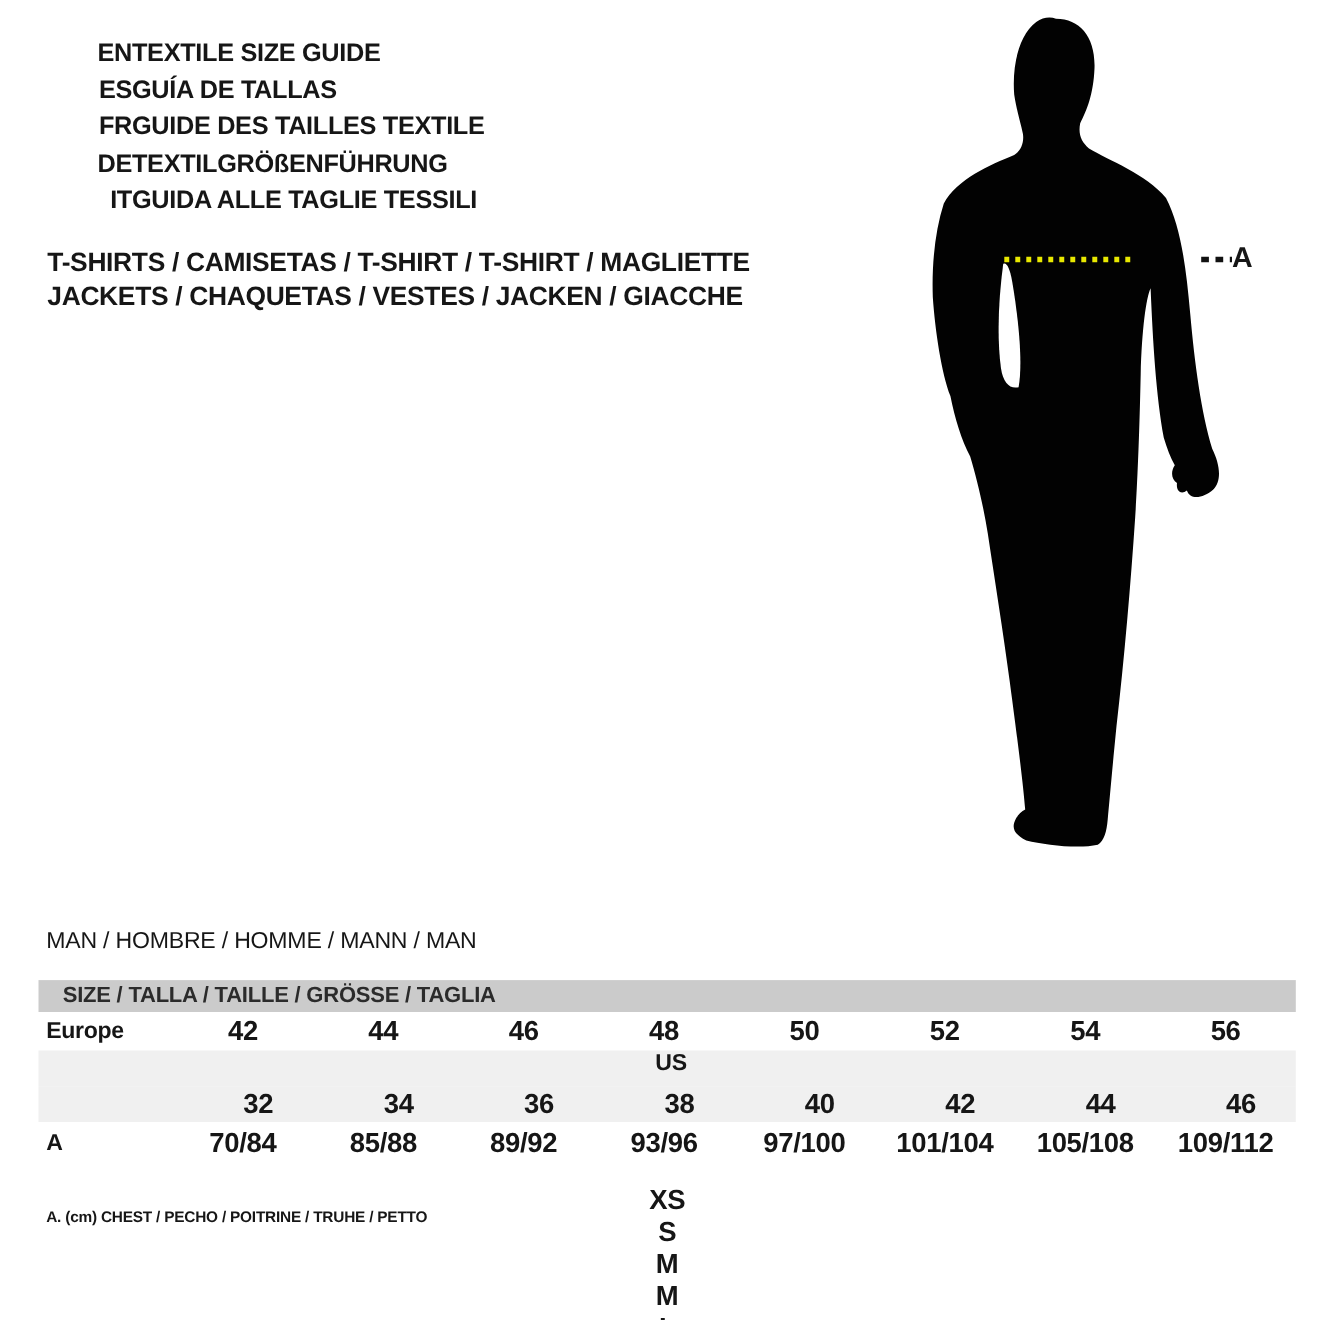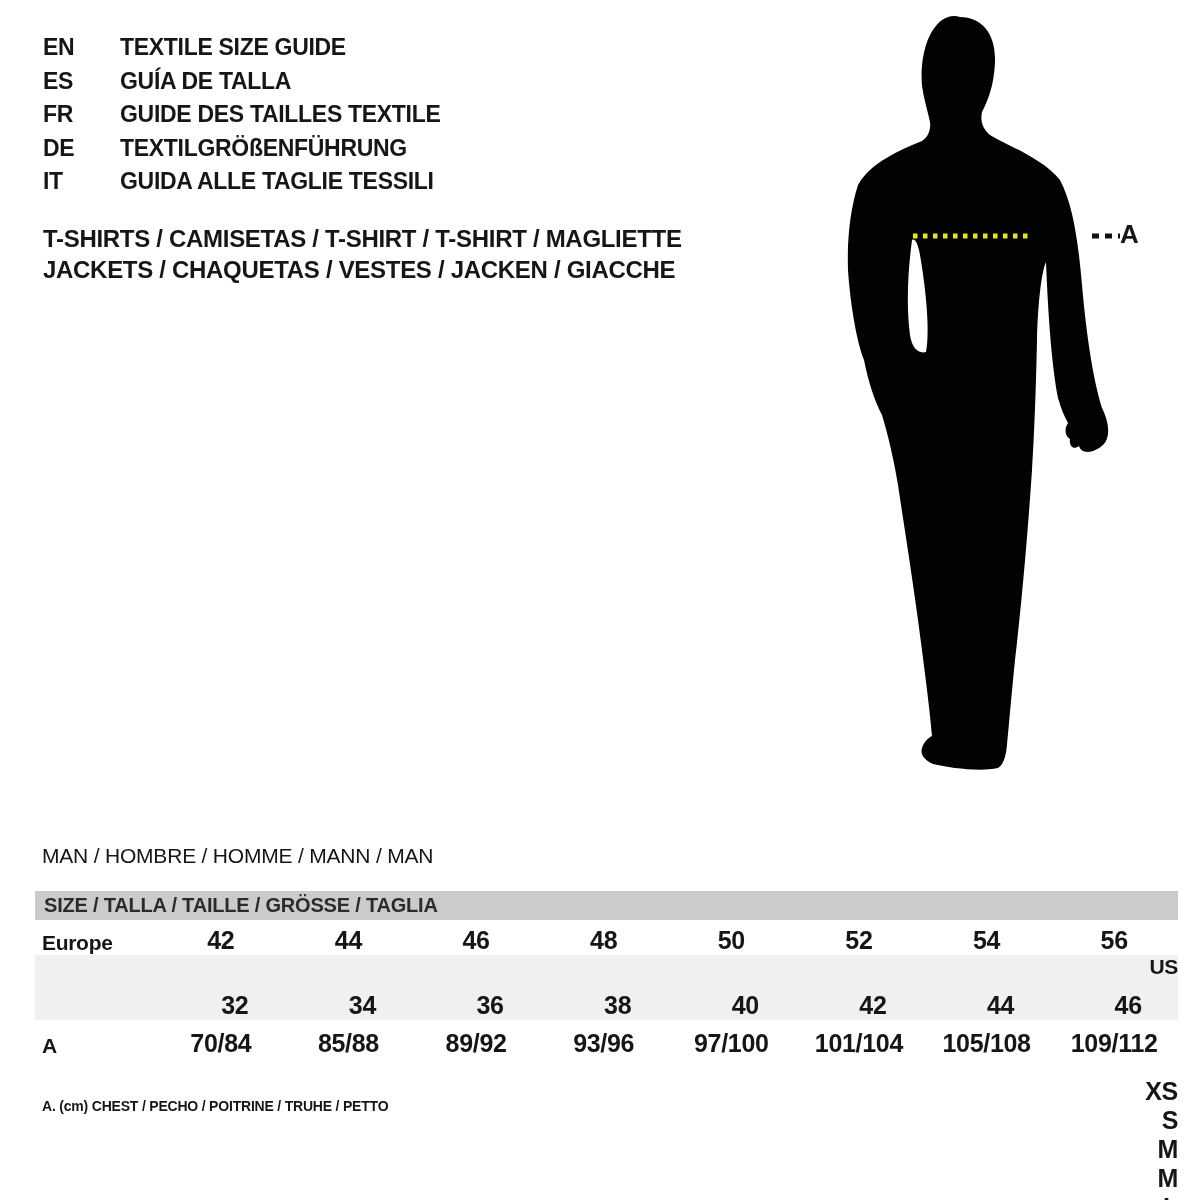--- a/index.html
+++ b/index.html
@@ -7,43 +7,43 @@
     width:1200px;height:1200px;position:relative;
     background:#ffffff;overflow:hidden;
     font-family:"Liberation Sans","DejaVu Sans",sans-serif;
     color:#161616;
     -webkit-font-smoothing:antialiased;
   }
   .abs{position:absolute;}
 
   
   .lang-block{left:43px;top:31px;}
-  .lang-row{display:flex;line-height:33.5px;font-size:23px;font-weight:bold;letter-spacing:-0.3px;}
+  .lang-row{display:flex;line-height:33.5px;font-size:23px;font-weight:bold;letter-spacing:-0.3px;text-align:right;}
   .lang-code{width:77px;flex:0 0 77px;}
   .lang-title{white-space:nowrap;}
 
   
   .cat-block{left:43px;top:223px;}
   .cat-line{font-size:24px;font-weight:bold;line-height:31px;letter-spacing:-0.3px;white-space:nowrap;}
 
   
   .figure-svg{left:830px;top:0px;width:330px;height:780px;}
   .measure-label{left:1120px;top:219px;font-size:26px;font-weight:bold;}
 
   
   .section-heading{left:42px;top:844px;font-size:21px;font-weight:normal;letter-spacing:-0.2px;}
 
   
   .size-table{left:35px;top:891px;width:1143px;}
   .table-header{
     height:29px;background:#cbcbcb;display:flex;align-items:center;
-    padding-left:9px;box-sizing:border-box;
+    padding-left:22px;box-sizing:border-box;
     font-size:20px;font-weight:bold;color:#2b2b2b;letter-spacing:-0.2px;
   }
-  .t-row{display:flex;align-items:flex-end;}
+  .t-row{display:flex;align-items:center;}
   .t-row.r-europe{height:35px;background:#ffffff;}
   .t-row.r-us{height:33px;background:#f0f0f0;flex-direction:column;}
   .t-row.r-uk{height:32px;background:#f0f0f0;gap:28px;}
   .t-row.r-a{height:38px;background:#ffffff;}
   .t-label{
     flex:0 0 122px;padding-left:7px;box-sizing:border-box;
     font-size:21px;font-weight:bold;letter-spacing:-0.3px;
   }
   .t-cell{
     flex:1 1 0;text-align:center;
@@ -56,21 +56,21 @@
 </head>
 <body>
 
 <div class="abs lang-block">
   <div class="lang-row">
     <span class="lang-code">EN</span>
     <span class="lang-title">TEXTILE SIZE GUIDE</span>
   </div>
   <div class="lang-row">
     <span class="lang-code">ES</span>
-    <span class="lang-title">GUÍA DE TALLA</span>
+    <span class="lang-title">GUÍA DE TALLAS</span>
   </div>
   <div class="lang-row">
     <span class="lang-code">FR</span>
     <span class="lang-title">GUIDE DES TAILLES TEXTILE</span>
   </div>
   <div class="lang-row">
     <span class="lang-code">DE</span>
     <span class="lang-title">TEXTILGRÖßENFÜHRUNG</span>
   </div>
   <div class="lang-row">

